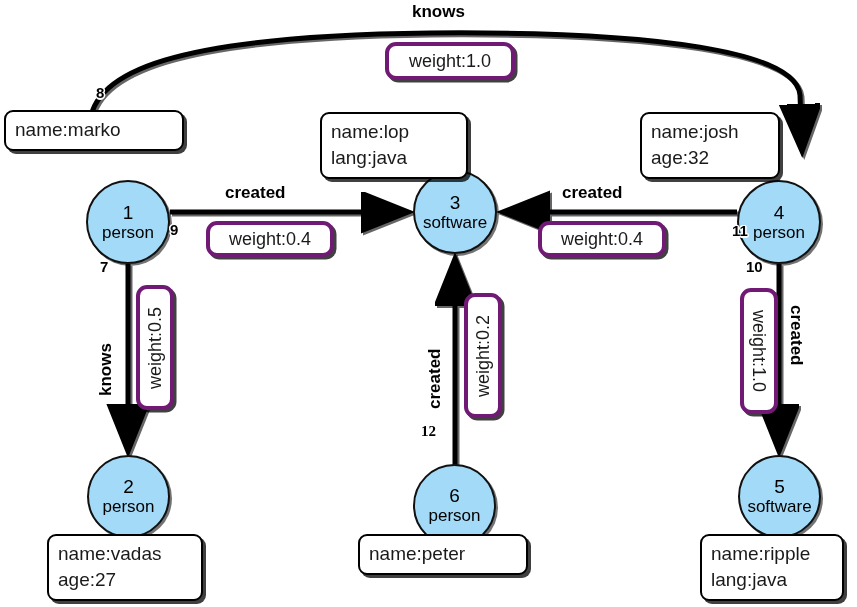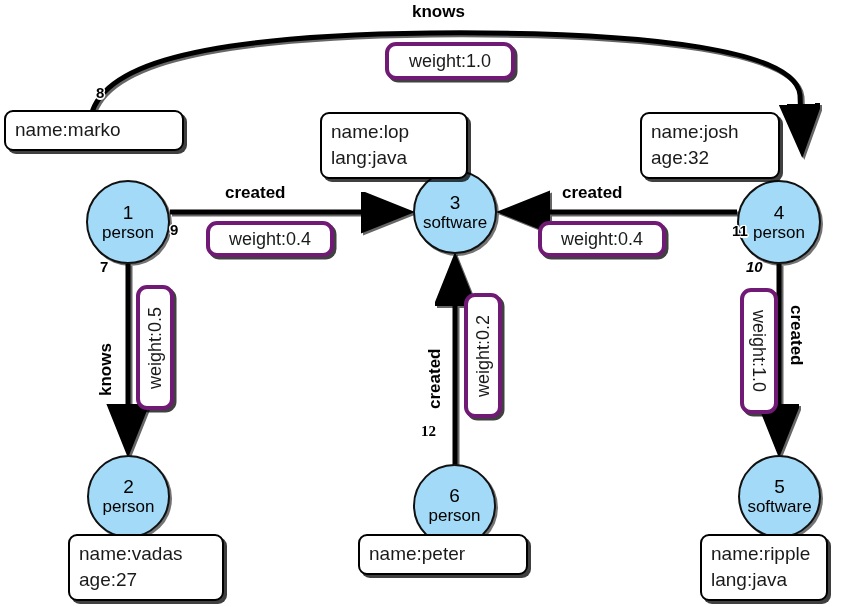--- a/index.html
+++ b/index.html
@@ -164,36 +164,36 @@
   </div>
   <div class="node" style="left:413px; top:464px; width:83px; height:83px;">
     <span class="nid">6</span>
     <span class="nlabel">person</span>
   </div>
 
   <div class="propbox" style="left:4px; top:110px; width:180px;">
     <div>name:marko</div>
   </div>
 
-  <div class="propbox" style="left:47px; top:534px; width:156px;margin-left:21px;">
+  <div class="propbox" style="left:47px; top:534px; width:156px;">
     <div>name:vadas</div>
     <div>age:27</div>
   </div>
 
   <div class="propbox" style="left:320px; top:112px; width:148px;">
     <div>name:lop</div>
     <div>lang:java</div>
   </div>
 
   <div class="propbox" style="left:640px; top:112px; width:140px;">
     <div>name:josh</div>
     <div>age:32</div>
   </div>
 
-  <div class="propbox" style="left:700px; top:534px; width:128px;">
+  <div class="propbox" style="left:700px; top:534px; width:144px;">
     <div>name:ripple</div>
     <div>lang:java</div>
   </div>
 
   <div class="propbox" style="left:358px; top:534px; width:170px;">
     <div>name:peter</div>
   </div>
 
   <div class="wbox" style="left:385px; top:42px; width:130px; height:38px;">
     <span>weight:1.0</span>
@@ -223,16 +223,16 @@
   <div class="elabel" style="left:225px; top:183px;">created</div>
   <div class="elabel rot-up" style="left:96px; top:396px;">knows</div>
   <div class="elabel" style="left:562px; top:183px;">created</div>
   <div class="elabel rot-down" style="left:806px; top:305px;">created</div>
   <div class="elabel rot-up" style="left:425px; top:409px;">created</div>
 
   <div class="eid" style="left:96px; top:84px;">8</div>
   <div class="eid" style="left:170px; top:221px;">9</div>
   <div class="eid" style="left:100px; top:258px;">7</div>
   <div class="eid" style="left:706px; top:222px;margin-left:26px;">11</div>
-  <div class="eid" style="left:746px; top:258px;font-style:italic;">10</div>
+  <div class="eid" style="left:746px; top:258px;">10</div>
   <div class="eid" style="left:421px; top:423px;font-family:Liberation Serif, serif;">12</div>
 
 </div>
 
 </body></html>

